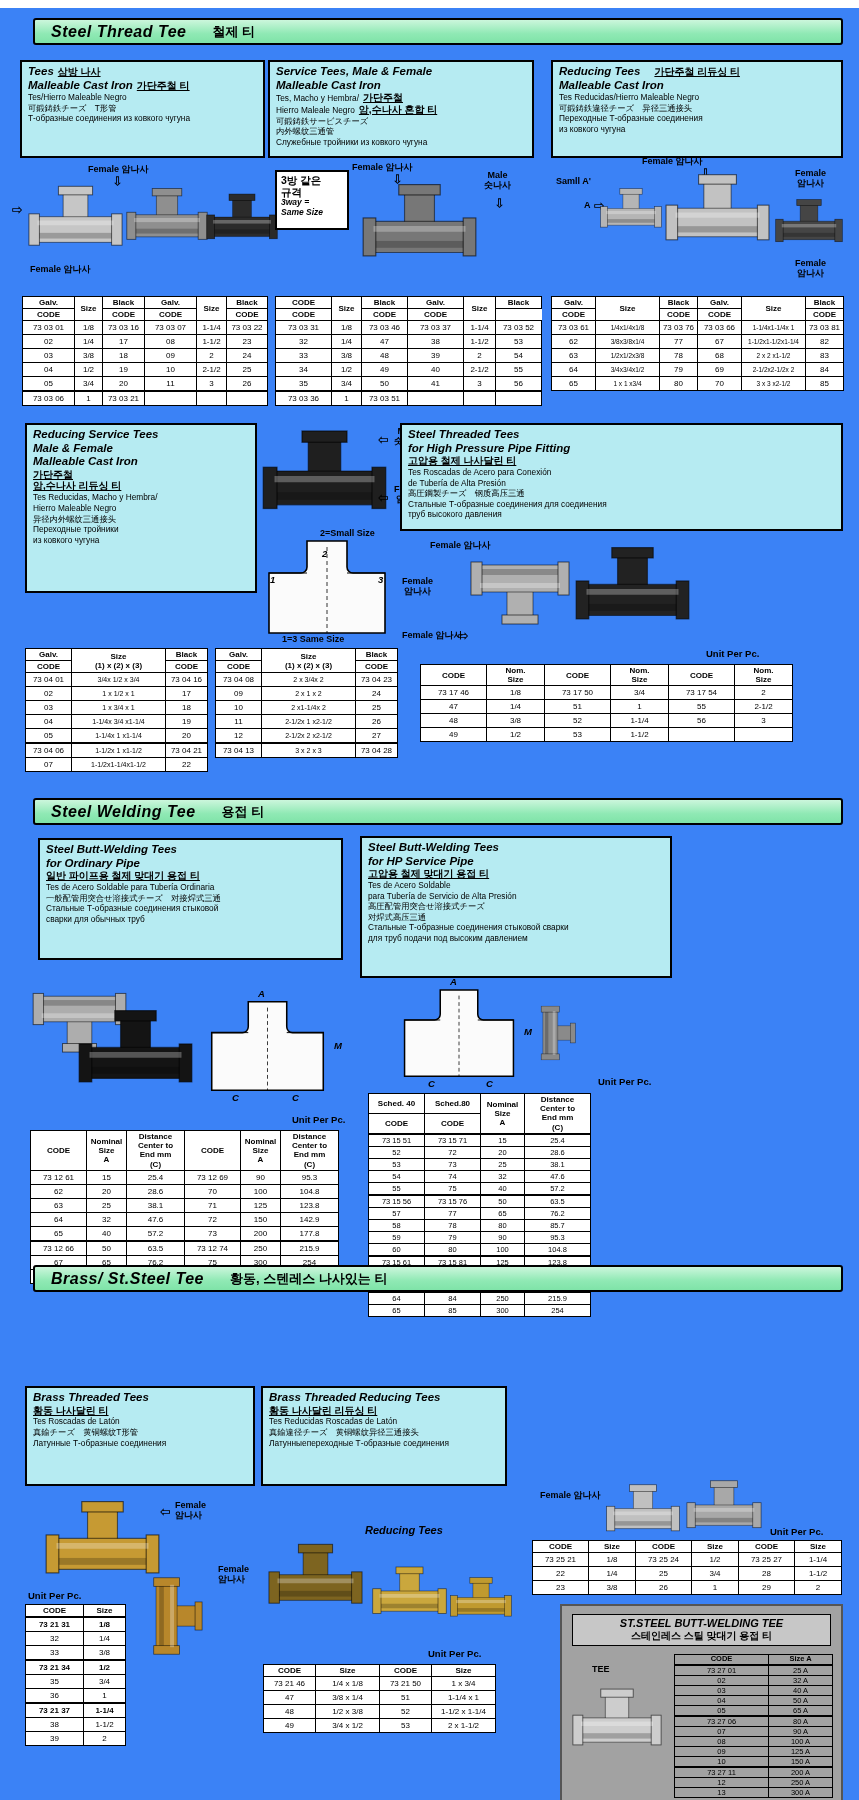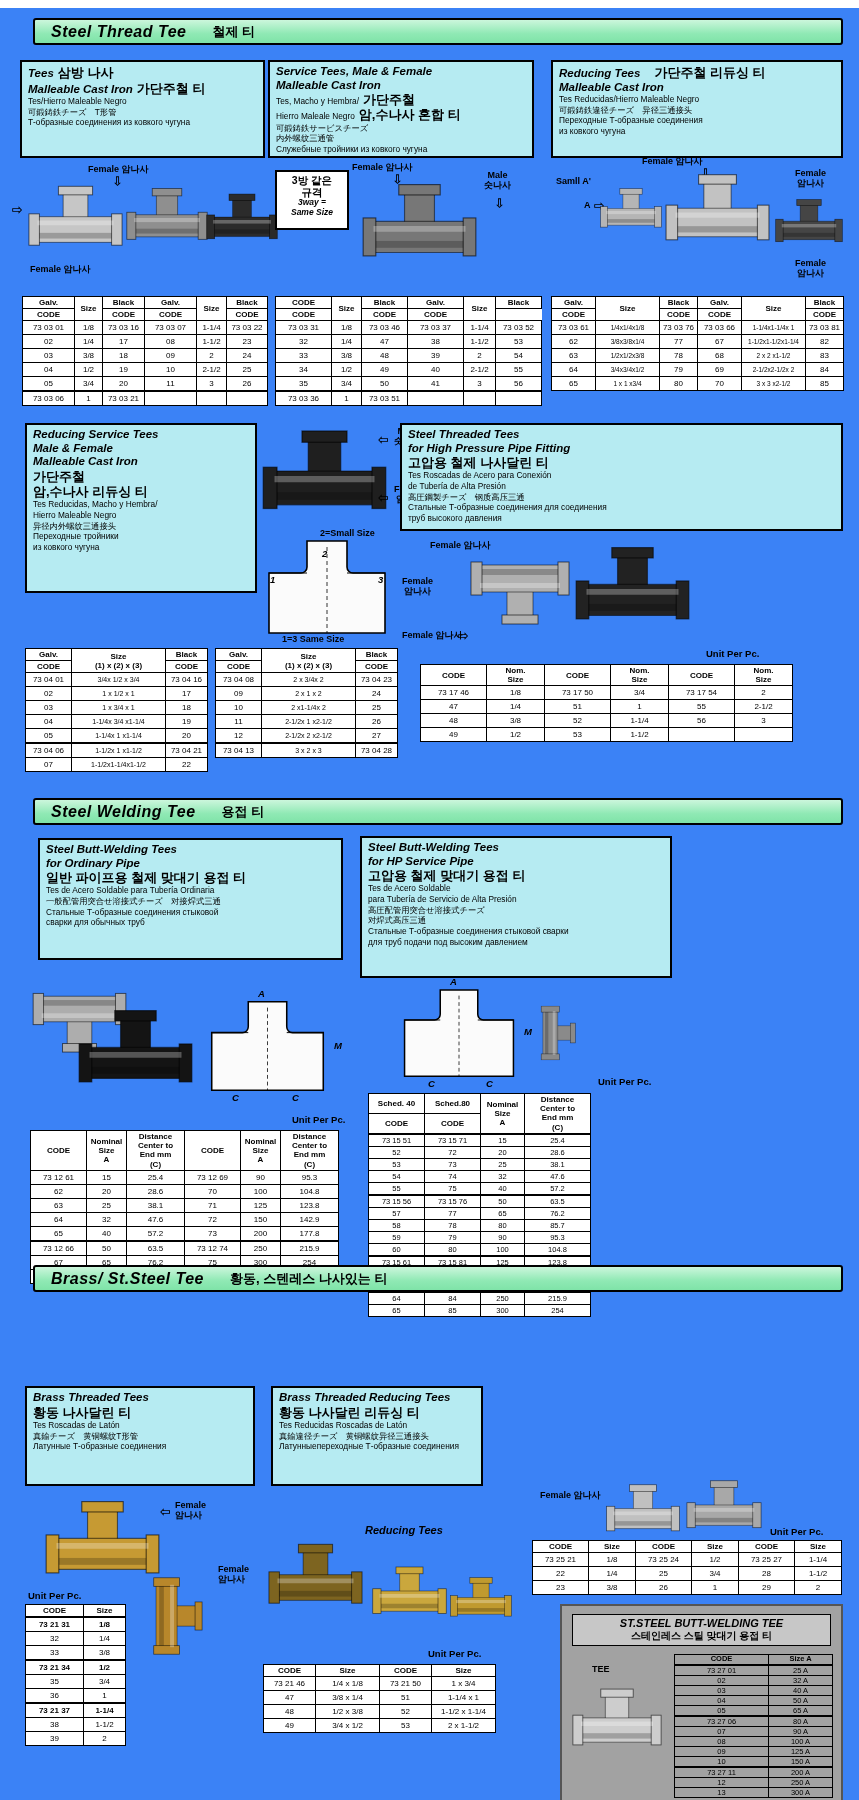--- a/index.html
+++ b/index.html
@@ -1,29 +1,29 @@
 <!DOCTYPE html>
 <html><head>
 <meta charset="utf-8">
 <style>
   html,body{margin:0;padding:0;background:#ffffff;}
   body{font-family:"Liberation Sans","DejaVu Sans",sans-serif;color:#000;}
   .page{position:relative;width:859px;height:1800px;background:#3b82f6;overflow:hidden;margin-top:8px;}
-  .abs{position:absolute;text-align:center;}
+  .abs{position:absolute;}
   
   .banner{position:absolute;left:33px;width:810px;height:27px;box-sizing:border-box;
     background:linear-gradient(180deg,#ccf6dc 0%,#8fe9b4 60%,#7fe3a8 100%);
     border:2px solid #000;border-radius:3px;display:flex;align-items:center;gap:26px;padding-left:16px;}
   .b-en{font-style:italic;font-weight:bold;font-size:16px;letter-spacing:.5px;}
   .b-kr{font-weight:bold;font-size:13px;}
   
   .ibox{position:absolute;background:#b6ebf2;border:2px solid #000;box-sizing:border-box;padding:3px 6px;overflow:hidden;}
   .ib-row{display:flex;align-items:baseline;gap:4px;}
   .ib-t{font-weight:bold;font-style:italic;font-size:11.5px;line-height:1.18;white-space:nowrap;}
-  .ib-kr{font-weight:bold;font-size:13px;line-height:1.18;white-space:nowrap;}
+  .ib-kr{font-weight:bold;font-size:10px;line-height:1.18;white-space:nowrap;text-decoration:underline;}
   .ib-s{font-size:8.3px;line-height:1.28;white-space:nowrap;}
   
   .lbl{position:absolute;font-size:9px;font-weight:bold;line-height:1.15;white-space:pre-line;}
   .unit{position:absolute;font-size:9.5px;font-weight:bold;}
   .ar{position:absolute;font-size:13px;font-weight:bold;}
   .dimltr{position:absolute;font-size:9.5px;font-weight:bold;font-style:italic;}
   
   table.cat{position:absolute;border-collapse:collapse;table-layout:fixed;background:#fff;}
   .cat th,.cat td{border:1px solid #000;font-size:8px;padding:1px 2px;text-align:center;overflow:hidden;}
   .cat th{font-weight:bold;white-space:pre-line;vertical-align:middle;line-height:1.15;}
@@ -893,21 +893,21 @@
   </div>
 
   <div class="ibox" style="left:25px;top:1378px;width:230px;height:100px">
     <div class="ib-t">Brass Threaded Tees</div>
     <div class="ib-kr">황동 나사달린 티</div>
     <div class="ib-s">Tes Roscadas de Latón</div>
     <div class="ib-s">真鍮チーズ　黄铜螺纹T形管</div>
     <div class="ib-s">Латунные Т-образные соединения</div>
   </div>
 
-  <div class="ibox" style="left:271px;top:1378px;width:212px;height:100px">
+  <div class="ibox" style="left:261px;top:1378px;width:246px;height:100px">
     <div class="ib-t">Brass Threaded Reducing  Tees</div>
     <div class="ib-kr">황동 나사달린 리듀싱 티</div>
     <div class="ib-s">Tes Reducidas Roscadas de Latón</div>
     <div class="ib-s">真鍮違径チーズ　黄铜螺纹异径三通接头</div>
     <div class="ib-s">Латунныепереходные Т-образные соединения</div>
   </div>
 
 
   <svg class="tee" style="left:45px;top:1490px;width:115px;height:90px;color:#c69a33">
       <use href="#tee-shape"></use>

